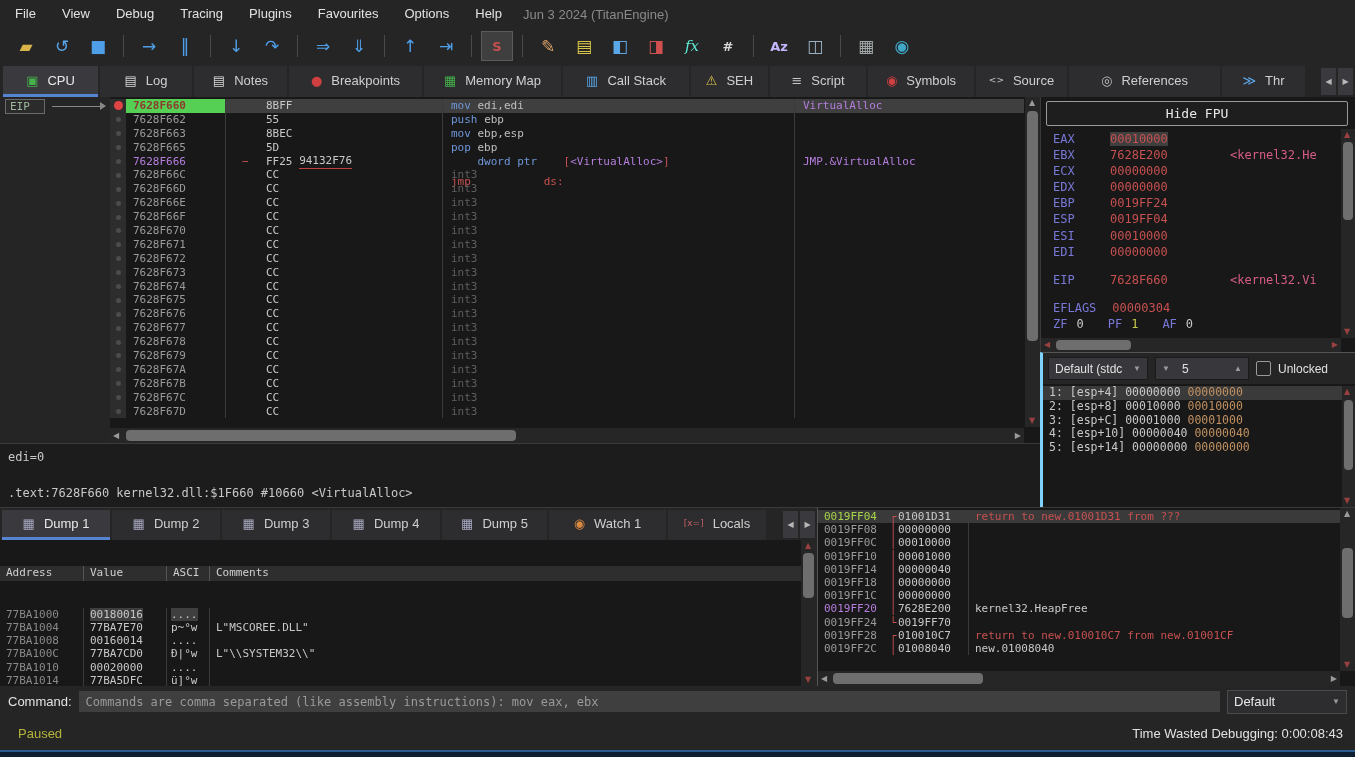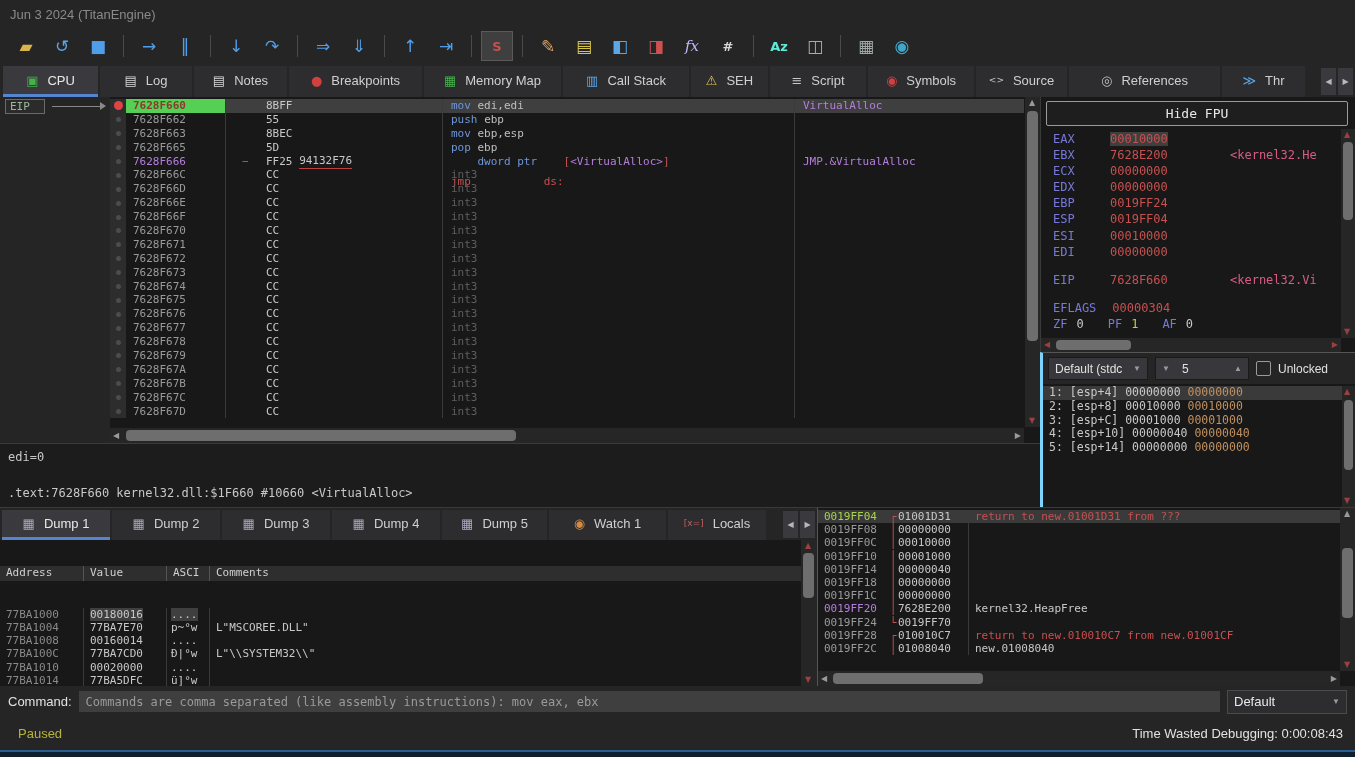--- a/index.html
+++ b/index.html
@@ -152,20 +152,30 @@
   #status-state{color:#b5b53a;margin:0 26px 0 18px;}
   #status-link{color:#5e9bd6;text-decoration:underline;}
   #status-time{margin-left:auto;margin-right:12px;}
 
   #bottomedge{left:0;right:0;bottom:0;height:7px;background:#0e1f30;border-top:2px solid #2b5d8f;box-sizing:border-box;}
 </style>
 </head>
 <body>
 
 <div class="abs" id="menubar">
+  <div id="menu-items" style="display:flex;">
+      <div class="menu-item">File</div>
+      <div class="menu-item">View</div>
+      <div class="menu-item">Debug</div>
+      <div class="menu-item">Tracing</div>
+      <div class="menu-item">Plugins</div>
+      <div class="menu-item">Favourites</div>
+      <div class="menu-item">Options</div>
+      <div class="menu-item">Help</div>
+    </div>
   <span class="build-info">Jun 3 2024 (TitanEngine)</span>
 </div>
 
 <div class="abs" id="toolbar">
     <div class="tbtn">
       <span class="tglyph" style="color: rgb(217, 180, 74);">▰</span>
     </div>
     <div class="tbtn">
       <span class="tglyph" style="color: rgb(89, 167, 232);">↺</span>
     </div>
@@ -211,28 +221,28 @@
     <div class="tbtn">
       <span class="tglyph" style="color: rgb(217, 196, 74);">▤</span>
     </div>
     <div class="tbtn">
       <span class="tglyph" style="color: rgb(90, 167, 232);">◧</span>
     </div>
     <div class="tbtn">
       <span class="tglyph" style="color: rgb(208, 80, 80);">◨</span>
     </div>
     <div class="tbtn">
-      <span class="tglyph it" style="color: #c4b5fd;">fx</span>
+      <span class="tglyph it" style="color: #5eead4;">fx</span>
     </div>
     <div class="tbtn">
       <span class="tglyph txt" style="color: rgb(216, 216, 216);">#</span>
     </div>
     <div class="tsep"></div>
     <div class="tbtn">
-      <span class="tglyph txt" style="color: #5eead4;">Az</span>
+      <span class="tglyph txt" style="color: #c4b5fd;">Az</span>
     </div>
     <div class="tbtn">
       <span class="tglyph" style="color: rgb(154, 176, 192);">◫</span>
     </div>
     <div class="tsep"></div>
     <div class="tbtn">
       <span class="tglyph" style="color: rgb(160, 168, 168);">▦</span>
     </div>
     <div class="tbtn">
       <span class="tglyph" style="color: rgb(63, 167, 200);">◉</span>

